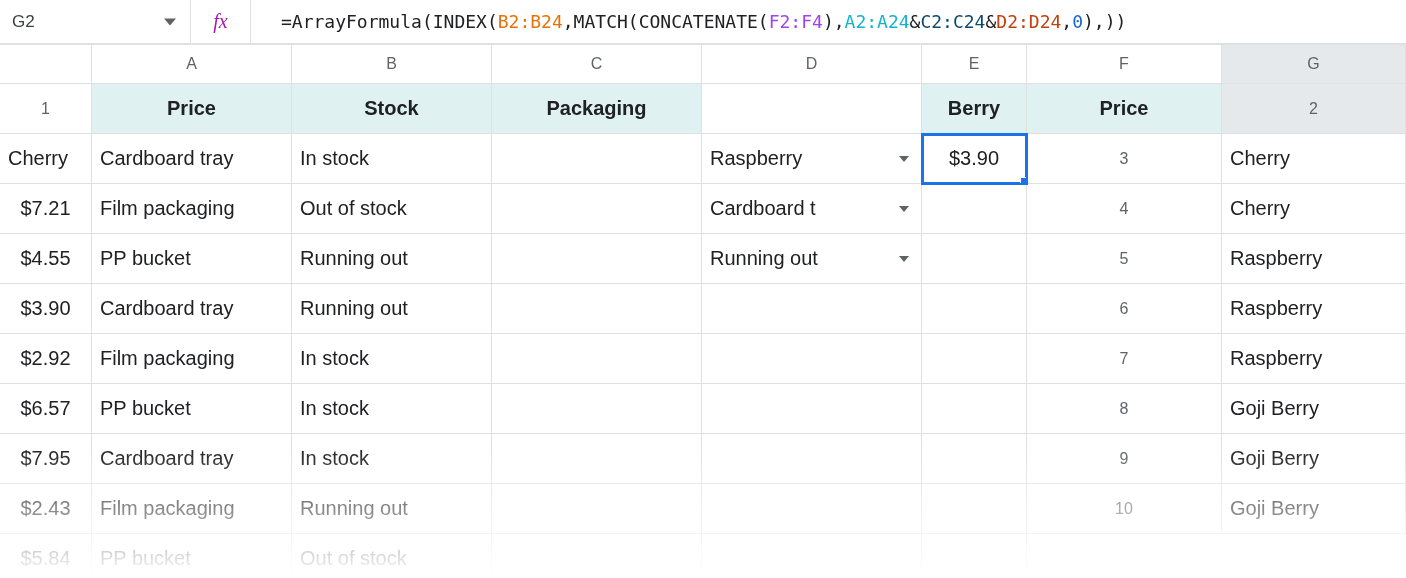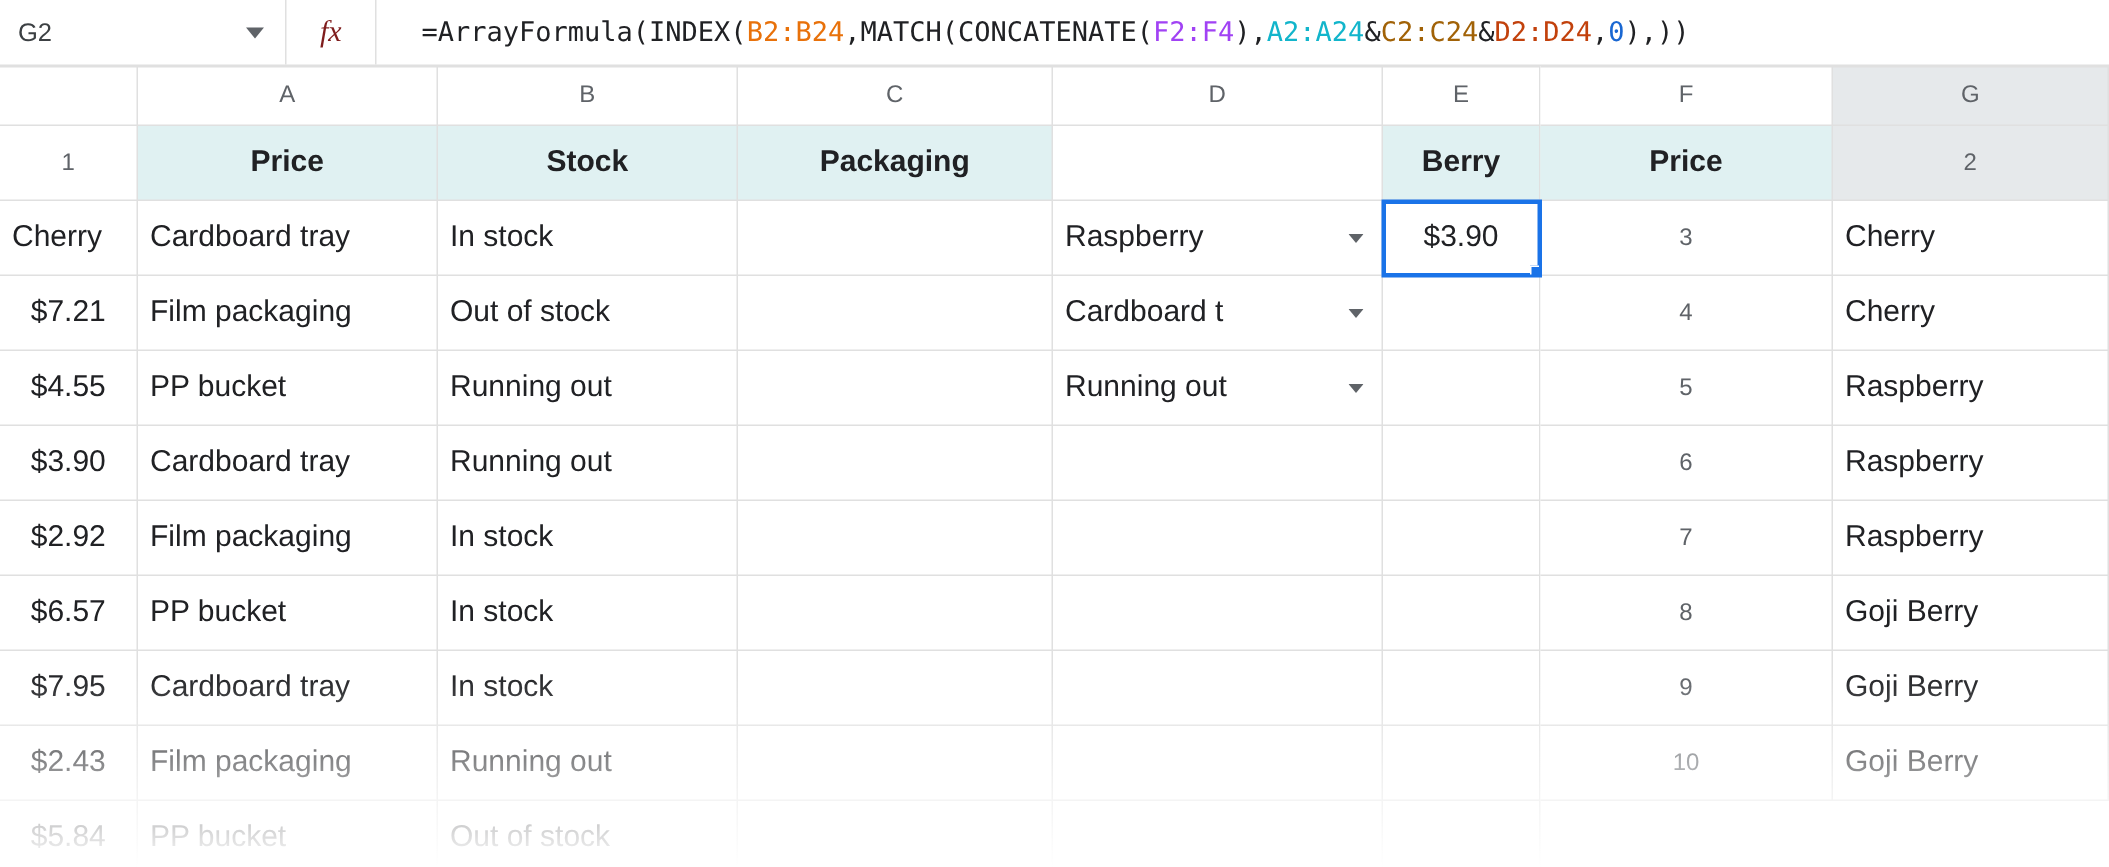--- a/index.html
+++ b/index.html
@@ -40,40 +40,40 @@
     cursor: pointer;
   }
   .fx-label {
     width: 60px;
     display: flex;
     align-items: center;
     justify-content: center;
     font-style: italic;
     font-family: "Times New Roman", serif;
     font-size: 20px;
-    color: #7f1d1d;
+    color: #a21caf;
     border-left: 1px solid #e0e0e0;
     height: 100%;
   }
   .formula-input {
     flex: 1;
     padding: 0 30px;
     font-family: Consolas, Menlo, monospace;
     font-size: 18px;
     color: #202124;
     white-space: nowrap;
     height: 100%;
     display: flex;
     align-items: center;
     border-left: 1px solid #e0e0e0;
   }
   .tok-orange { color: #e8710a; }
   .tok-purple { color: #a142f4; }
   .tok-teal   { color: #12b5cb; }
-  .tok-red    { color: #a16207; }
+  .tok-red    { color: #0c4a6e; }
   .tok-blue   { color: #c2410c; }
   .tok-num    { color: #1967d2; }
 
   
   .sheet {
     display: grid;
     grid-template-columns: 92px 200px 200px 210px 220px 105px 195px 184px;
     font-size: 20px;
     position: relative;
   }

